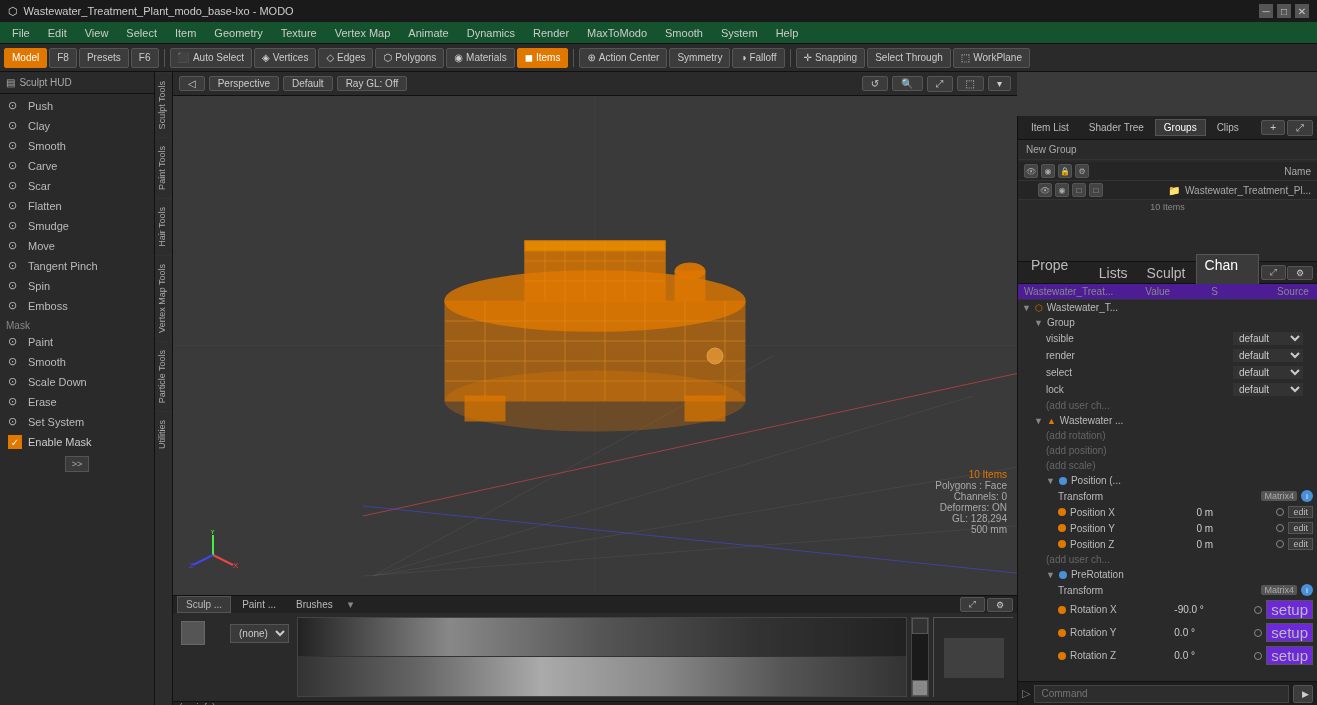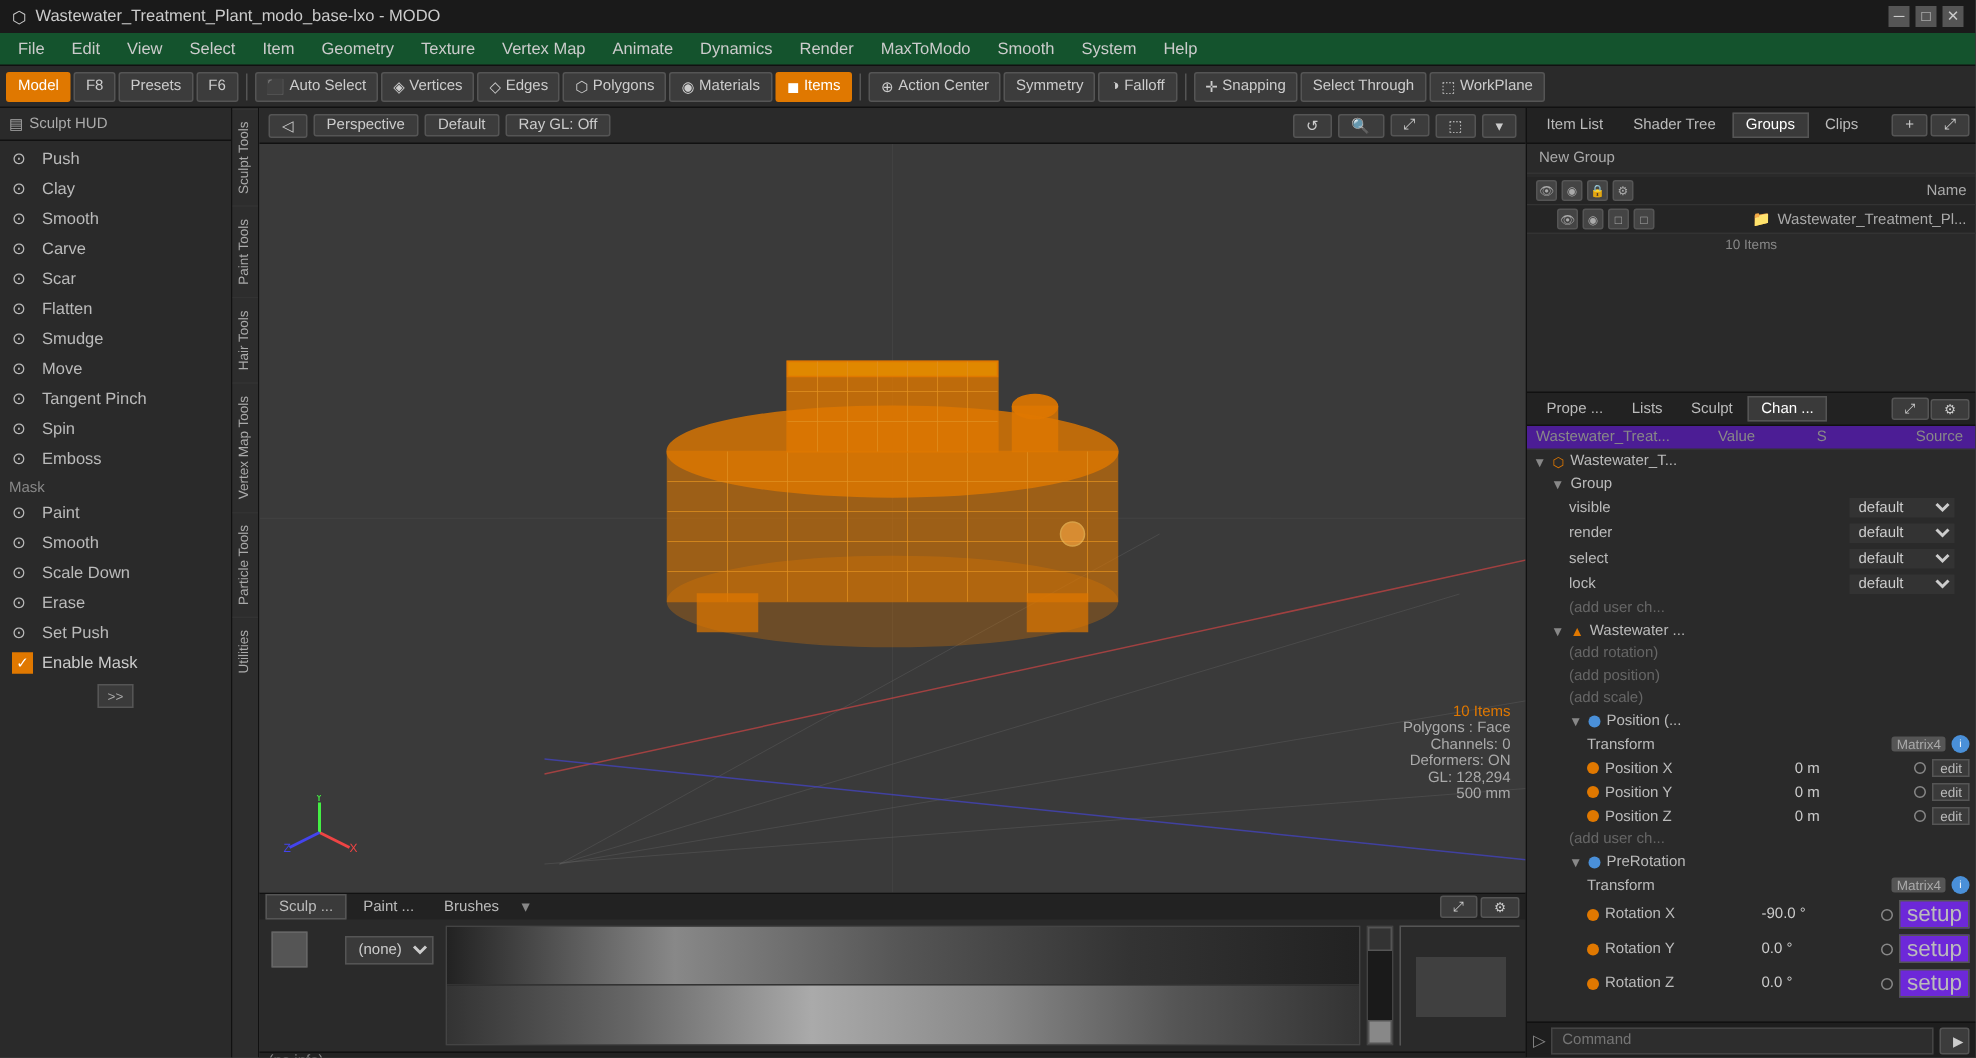--- a/index.html
+++ b/index.html
@@ -256,20 +256,21 @@
       color: #888;
     }
 
     
     #right-panel {
       width: 300px;
       background: #2a2a2a;
       display: flex;
       flex-direction: column;
       border-left: 1px solid #111;
+      margin-top: 44px;
     }
     #right-tabs-top {
       height: 24px;
       background: #222;
       display: flex;
       align-items: center;
       padding: 0 4px;
       gap: 2px;
       border-bottom: 1px solid #111;
     }
@@ -315,21 +316,21 @@
       height: 22px;
       background: #222;
       display: flex;
       align-items: center;
       padding: 0 4px;
       gap: 1px;
       border-bottom: 1px solid #111;
     }
     .prop-tab {
       padding: 2px 8px;
-      font-size: 10px;
+      font-size: 14px;
       color: #bbb;
       cursor: pointer;
       border: 1px solid transparent;
     }
     .prop-tab.active { background: #3a3a3a; border-color: #555; color: #fff; }
     #prop-header {
       display: flex;
       padding: 2px 6px;
       font-size: 10px;
       color: #888;
@@ -563,21 +564,21 @@
         <span class="tool-icon">⊙</span>
         <span>Scale Down</span>
       </div>
 
       <div class="tool-item">
         <span class="tool-icon">⊙</span>
         <span>Erase</span>
       </div>
       <div class="tool-item">
         <span class="tool-icon">⊙</span>
-        <span>Set Push</span>
+        <span>Set System</span>
       </div>
 
       <div class="enable-mask-row">
         <div class="checkbox-checked">✓</div>
         <span>Enable Mask</span>
       </div>
       <button class="expand-btn">&gt;&gt;</button>
     </div>
   </div>
 

